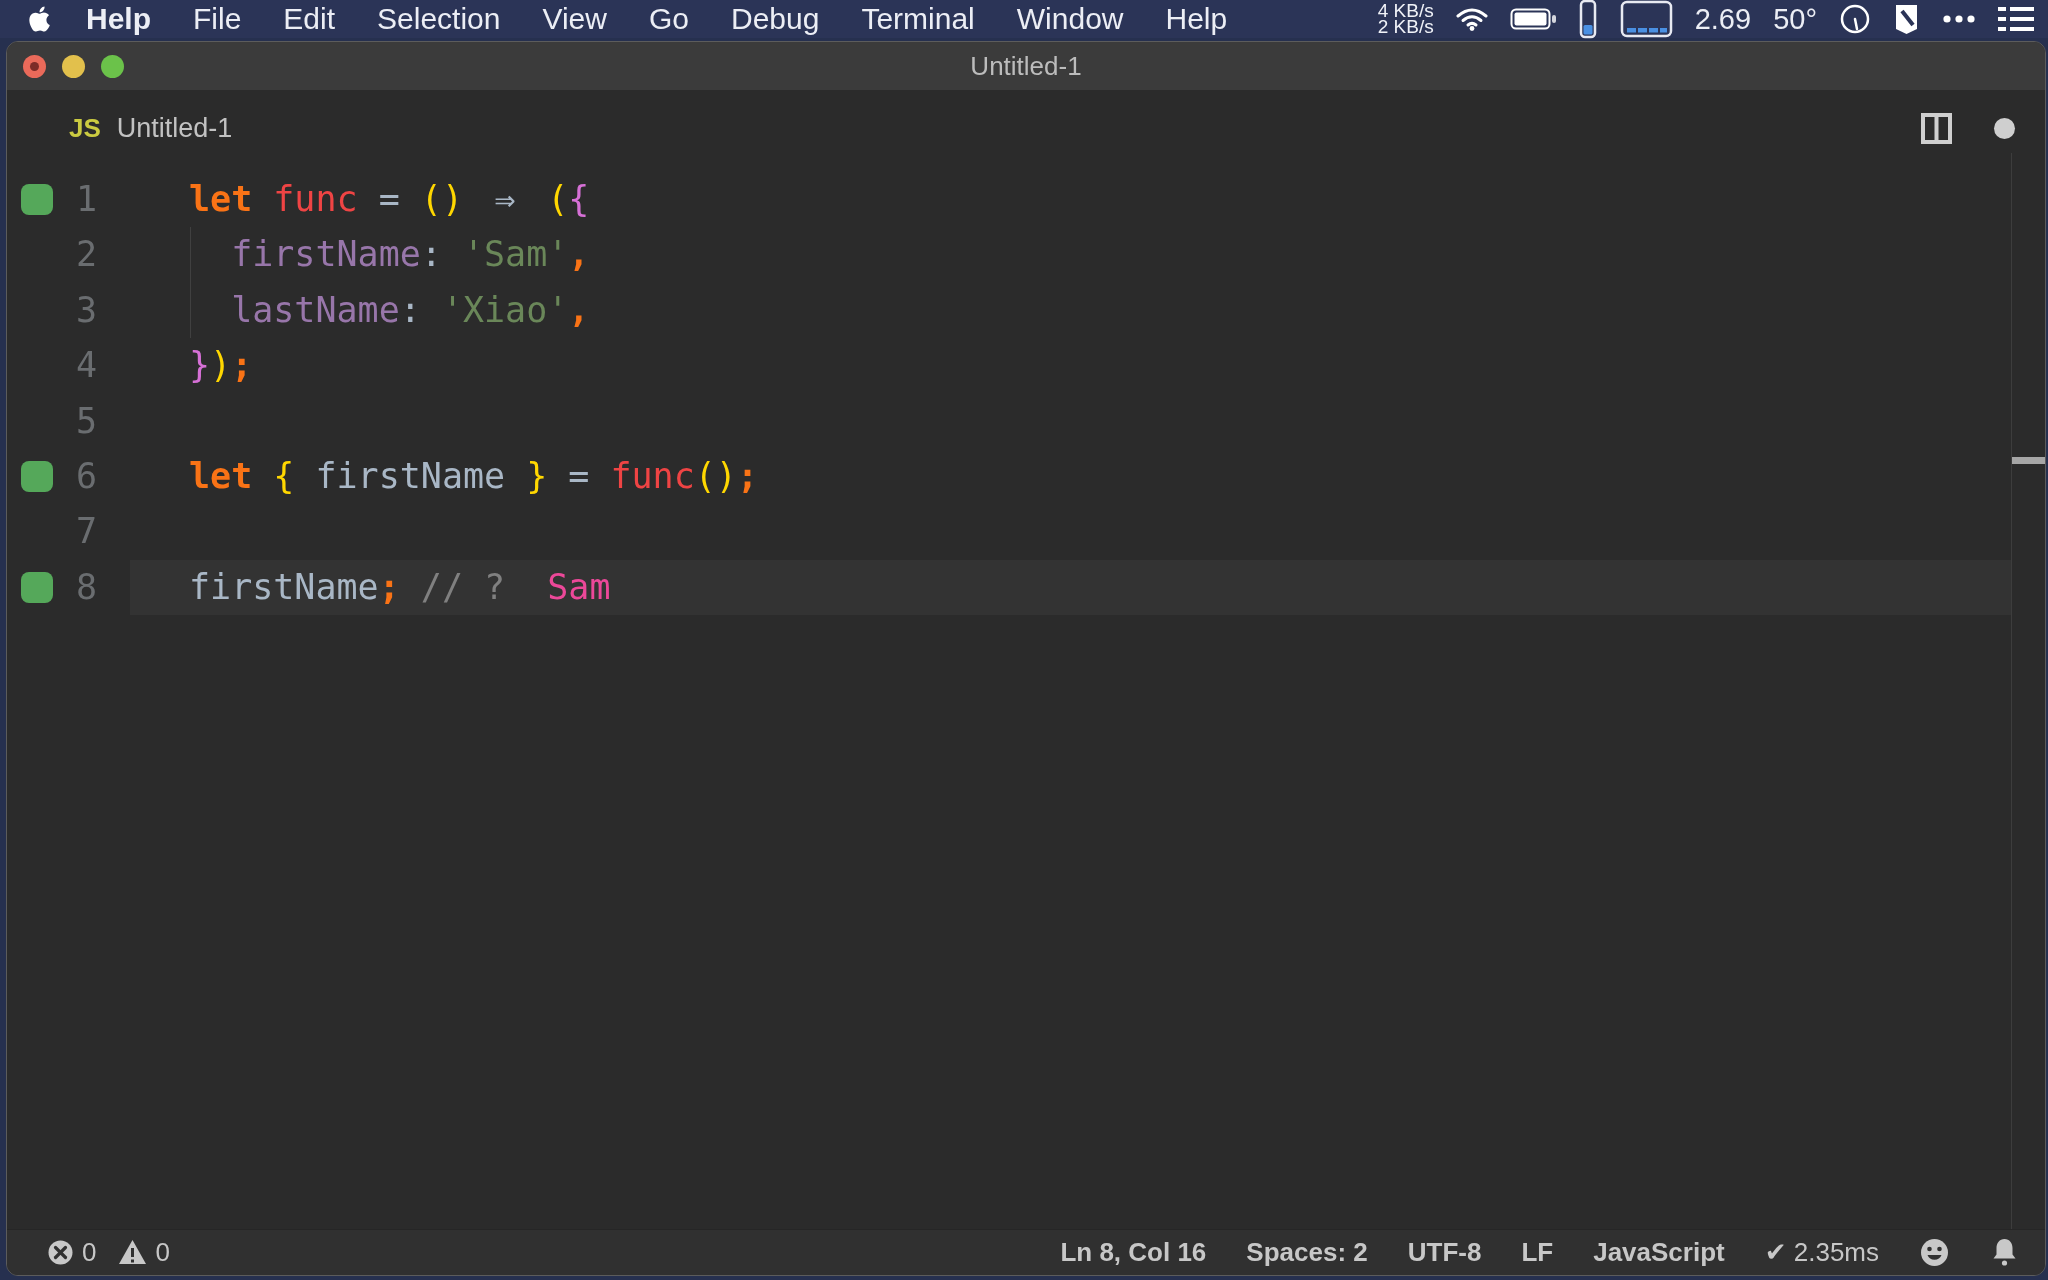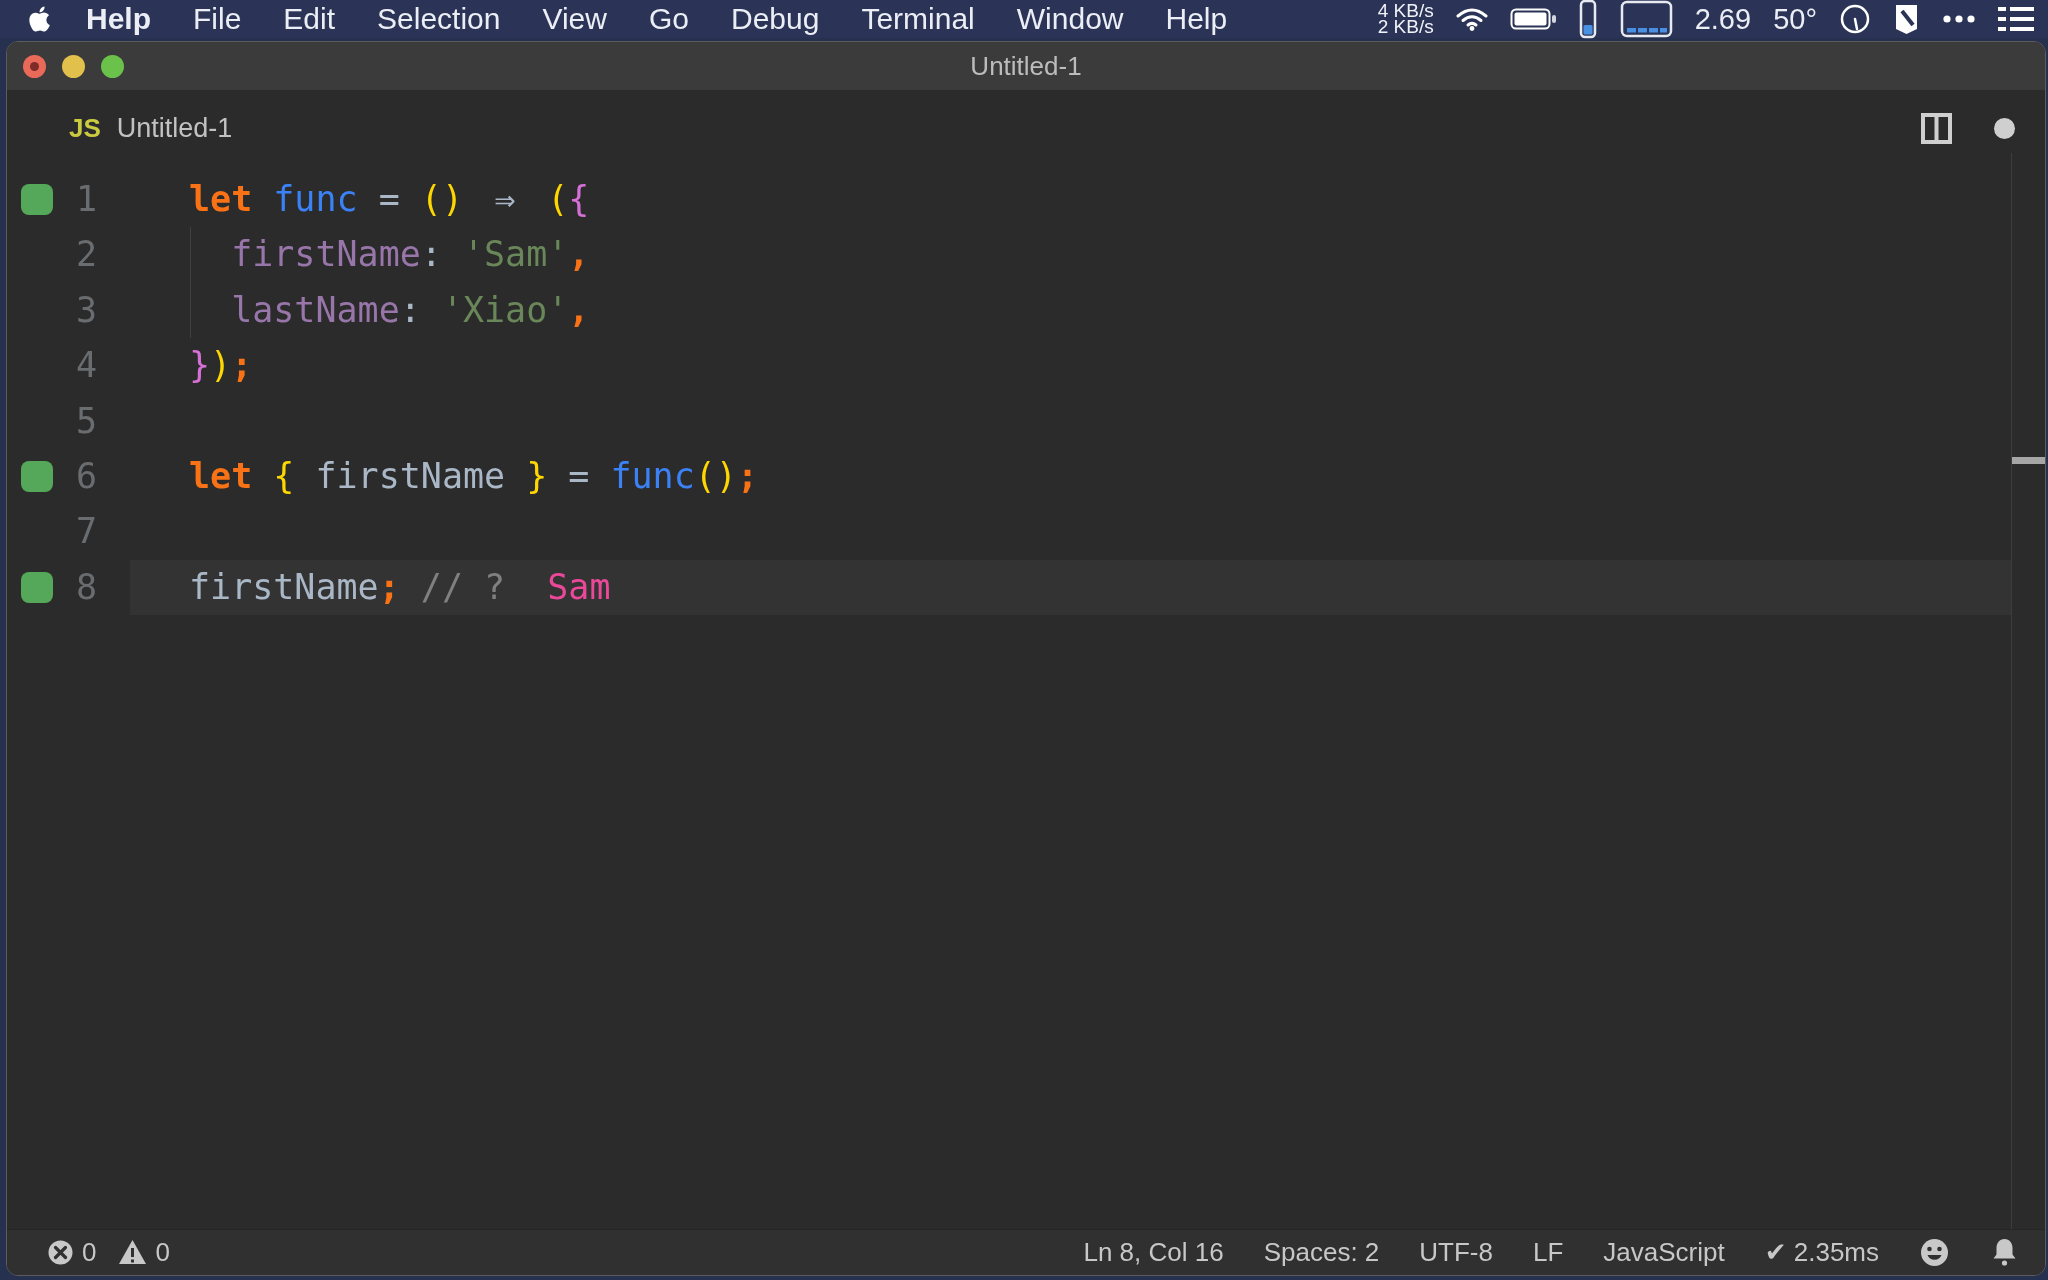--- a/index.html
+++ b/index.html
@@ -48,41 +48,41 @@
             font-family:"DejaVu Sans Mono",monospace; font-size:35px;
             padding-top:19px; overflow:hidden; }
   .line { position:relative; height:55.4px; line-height:55.4px; white-space:pre; }
   .hl { position:absolute; left:123px; right:34px; top:0; bottom:0; background:#333333; }
   .marker { position:absolute; left:14px; top:12px; width:32px; height:31px;
             border-radius:8px; background:#55a85a; }
   .lnum { position:absolute; left:20px; width:70px; text-align:right; color:#6a6d70; }
   .guide { position:absolute; left:183px; top:0; bottom:0; width:1px; background:#404040; }
   .code { position:absolute; left:182px; }
   .tk-kw { color:#f97316; font-weight:bold; }
-  .tk-fn { color:#3b82f6; }
+  .tk-fn { color:#ef4444; }
   .tk-d  { color:#a9b7c6; }
   .tk-g  { color:#ffd700; }
   .tk-o  { color:#d670d6; }
   .tk-s  { color:#6a8759; }
   .tk-p  { color:#9876aa; }
   .tk-c  { color:#808080; }
   .tk-v  { color:#ec4899; }
   .tk-ar { color:#a9b7c6; display:inline-block; width:2ch; text-align:center; }
 
   .overview-ruler { position:absolute; top:0; bottom:0; right:0; width:34px;
                     border-left:1px solid #3d3d3d; }
   .ruler-cursor { position:absolute; top:304px; left:0; right:0; height:7px; background:#a6a6a6; }
 
   
   .statusbar { height:46px; flex:none; background:#303030; border-top:1px solid #262626;
                display:flex; align-items:center; color:#c7c7c7; font-size:26px; }
   .sb-left { display:flex; align-items:center; gap:8px; padding-left:40px; }
   .sb-left .cnt { margin-right:14px; }
   .sb-right { margin-left:auto; display:flex; align-items:center; gap:40px; padding-right:26px; }
-  .sb-item { white-space:nowrap; }
+  .sb-item { white-space:nowrap;font-weight:bold; }
   .perf { white-space:nowrap; }
   svg { display:block; }
 </style>
 </head>
 <body>
 
 <div class="menubar">
   <span class="apple">
     <svg width="25" height="30" viewBox="0 0 24 28">
       <path fill="#ffffff" d="M19.6 14.9c0-3 2.5-4.5 2.6-4.6-1.4-2.1-3.6-2.4-4.4-2.4-1.9-.2-3.6 1.1-4.6 1.1-1 0-2.4-1.1-4-1-2 0-3.9 1.2-5 3-2.1 3.7-.5 9.1 1.5 12.1 1 1.5 2.2 3.1 3.8 3 1.5-.1 2.1-1 4-1s2.4 1 4 1 2.7-1.5 3.7-2.9c1.2-1.7 1.6-3.3 1.7-3.4-.1 0-3.3-1.3-3.3-4.9zM16.6 5.8c.8-1 1.4-2.4 1.2-3.8-1.2 0-2.7.8-3.5 1.8-.8.9-1.5 2.3-1.3 3.7 1.4.1 2.8-.7 3.6-1.7z"></path>

